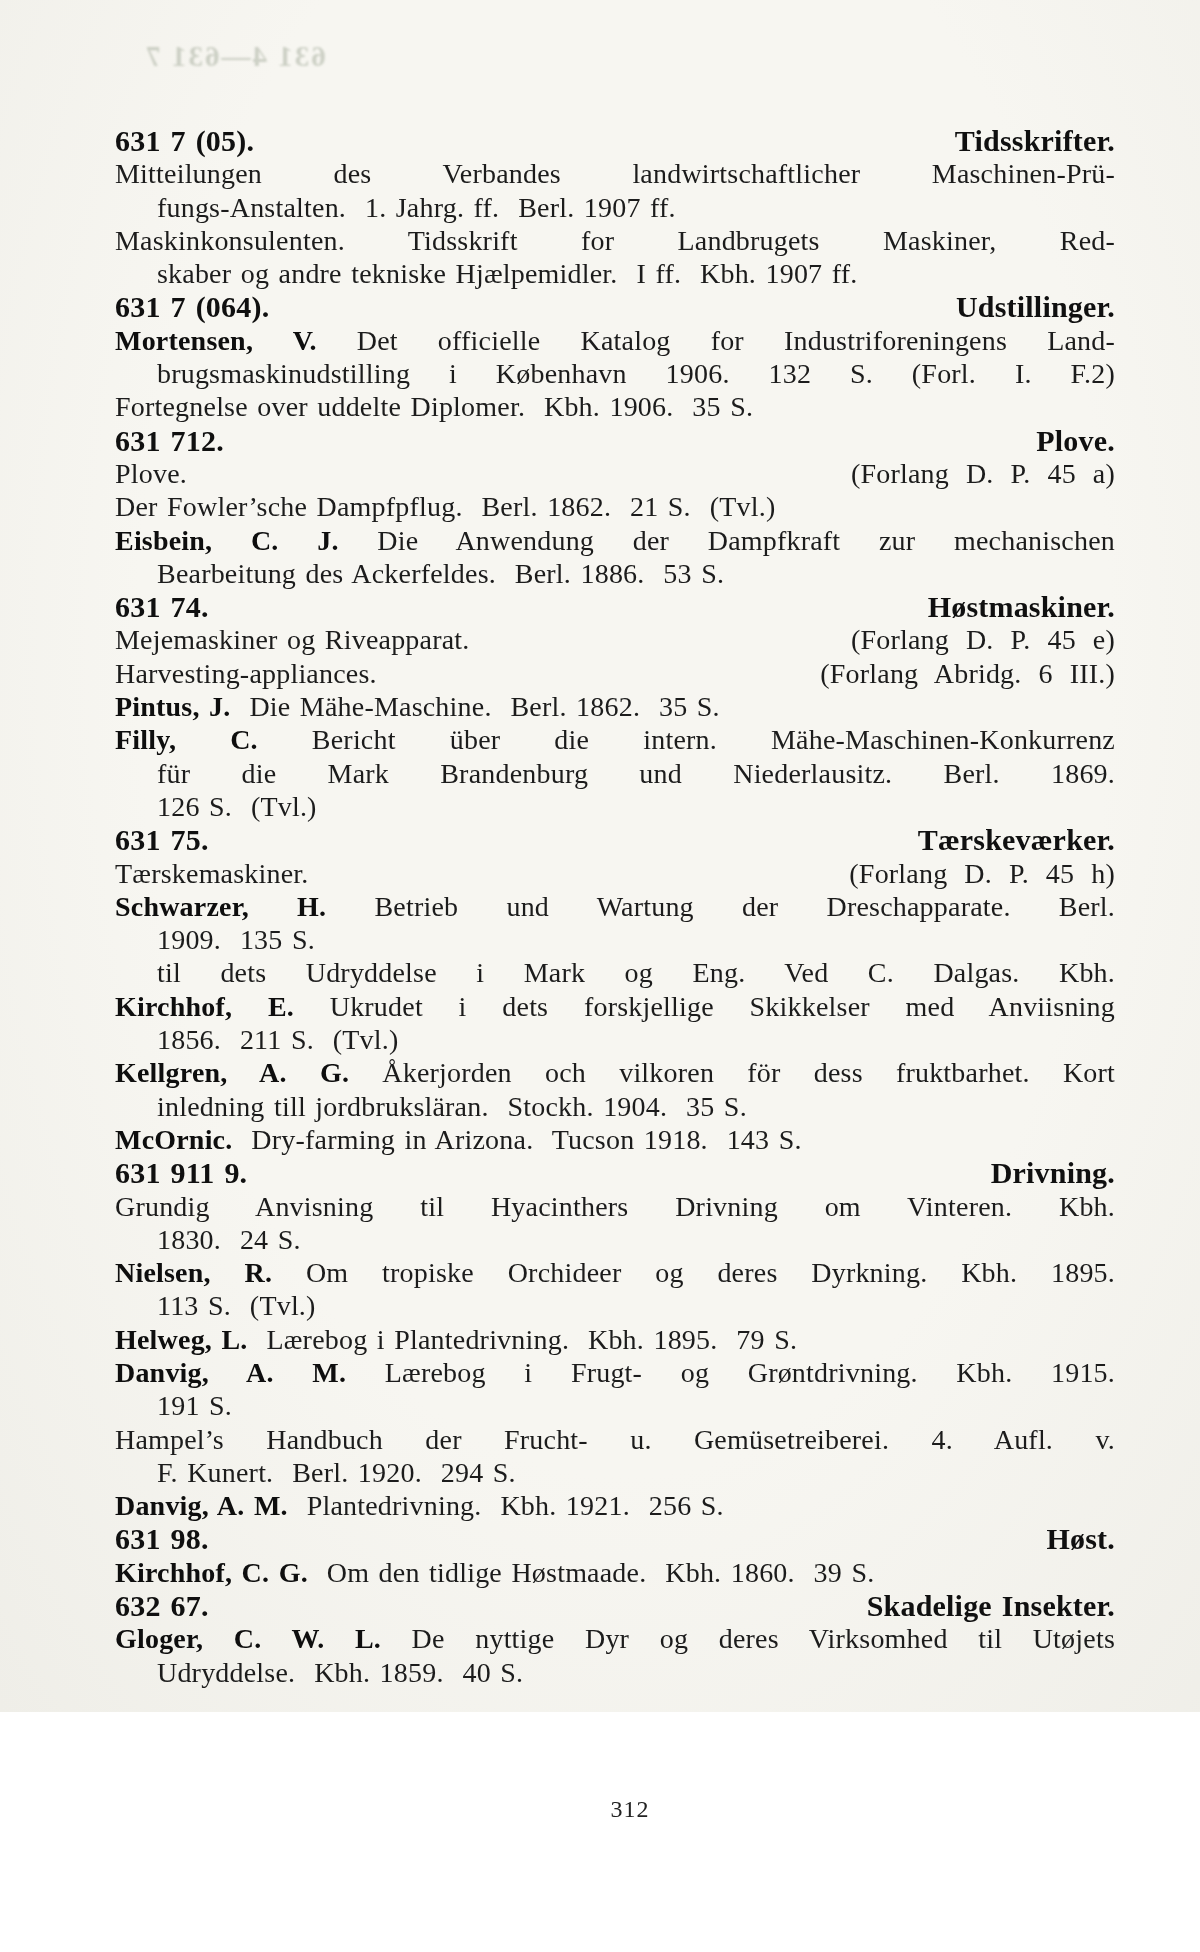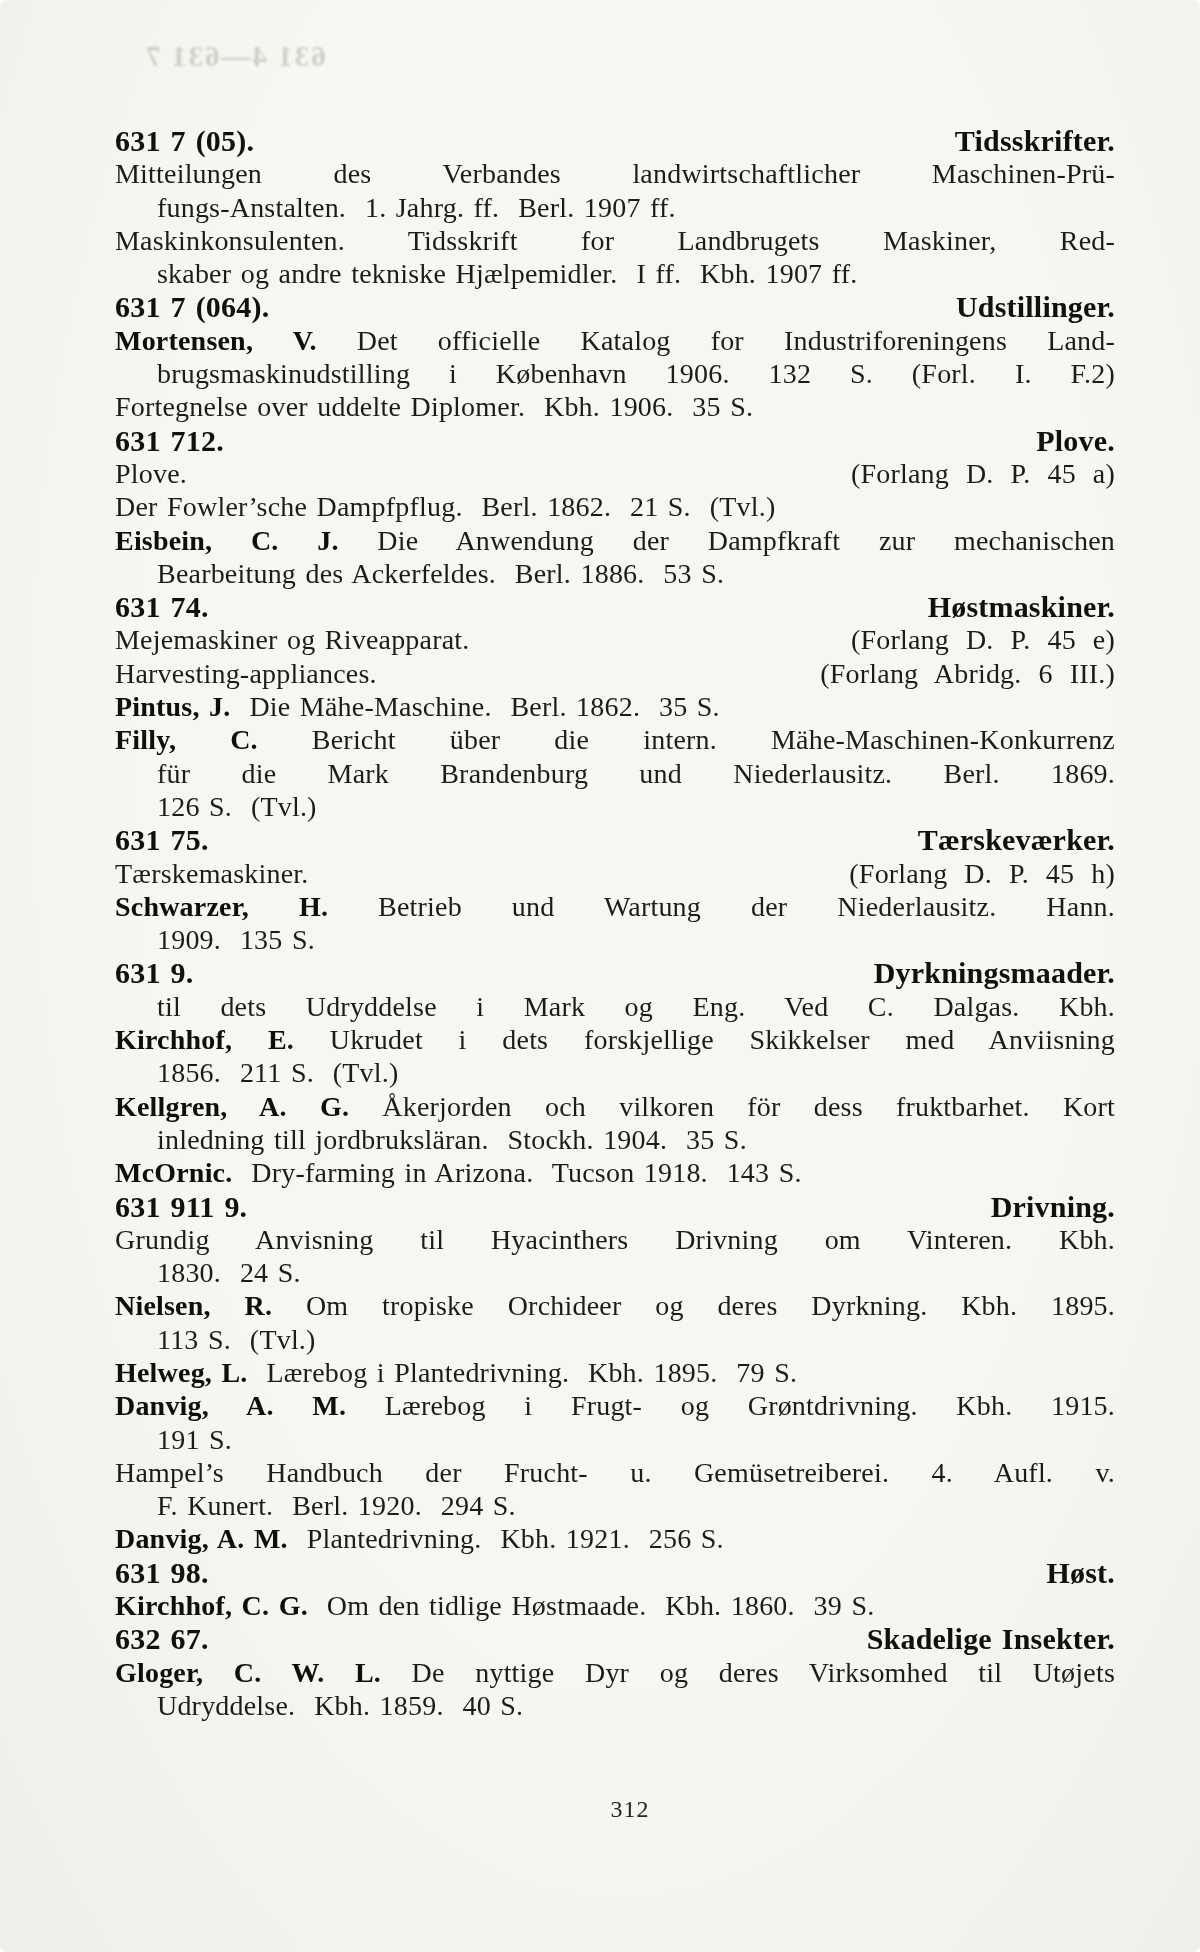--- a/index.html
+++ b/index.html
@@ -1,24 +1,23 @@
 <!DOCTYPE html>
 <html><head>
 <meta charset="utf-8">
 <style>
   html,body{margin:0;padding:0;}
   body{
     width:1200px;height:1952px;overflow:hidden;
     font-family:"Liberation Serif","DejaVu Serif",serif;
   }
   .page{
-    position:relative;width:1200px;height:1952px;
+    position:relative;width:1200px;height:1712px;
     background:radial-gradient(ellipse at 52% 38%, #f7f6f1 55%, #efeee8 100%);
     color:#1c1c1c;
-    border-radius:7px;
   }
   
   .bleedthrough{
     position:absolute;left:95px;top:40px;width:280px;
     font-weight:bold;font-size:29px;letter-spacing:2px;text-align:center;
     color:rgba(148,158,138,0.42);
     transform:scaleX(-1);
     filter:blur(1.1px);
   }
   .tb{
@@ -94,26 +93,22 @@
       <div class="text-line indent full"><span>für die Mark Brandenburg und Niederlausitz. Berl. 1869.</span></div>
       <div class="text-line indent"><span>126 S.  (Tvl.)</span></div>
       <div class="head-row">
         <span class="num">631 75.</span>
         <span class="cat">Tærskeværker.</span>
       </div>
       <div class="ref-row">
         <span>Tærskemaskiner.</span>
         <span class="ref-note">(Forlang D. P. 45 h)</span>
       </div>
-      <div class="text-line full"><b>Schwarzer, H.</b><span> Betrieb und Wartung der Niederlausitz. Hann.</span></div>
+      <div class="text-line full"><b>Schwarzer, H.</b><span> Betrieb und Wartung der Dreschapparate. Berl.</span></div>
       <div class="text-line indent"><span>1909.  135 S.</span></div>
-      <div class="head-row">
-        <span class="num">631 9.</span>
-        <span class="cat">Dyrkningsmaader.</span>
-      </div>
       <div class="text-line indent full"><span>til dets Udryddelse i Mark og Eng. Ved C. Dalgas. Kbh.</span></div>
       <div class="text-line full"><b>Kirchhof, E.</b><span> Ukrudet i dets forskjellige Skikkelser med Anviisning</span></div>
       <div class="text-line indent"><span>1856.  211 S.  (Tvl.)</span></div>
       <div class="text-line full"><b>Kellgren, A. G.</b><span> Åkerjorden och vilkoren för dess fruktbarhet. Kort</span></div>
       <div class="text-line indent"><span>inledning till jordbruksläran.  Stockh. 1904.  35 S.</span></div>
       <div class="text-line"><b>McOrnic.</b><span>  Dry-farming in Arizona.  Tucson 1918.  143 S.</span></div>
       <div class="head-row">
         <span class="num">631 911 9.</span>
         <span class="cat">Drivning.</span>
       </div>

